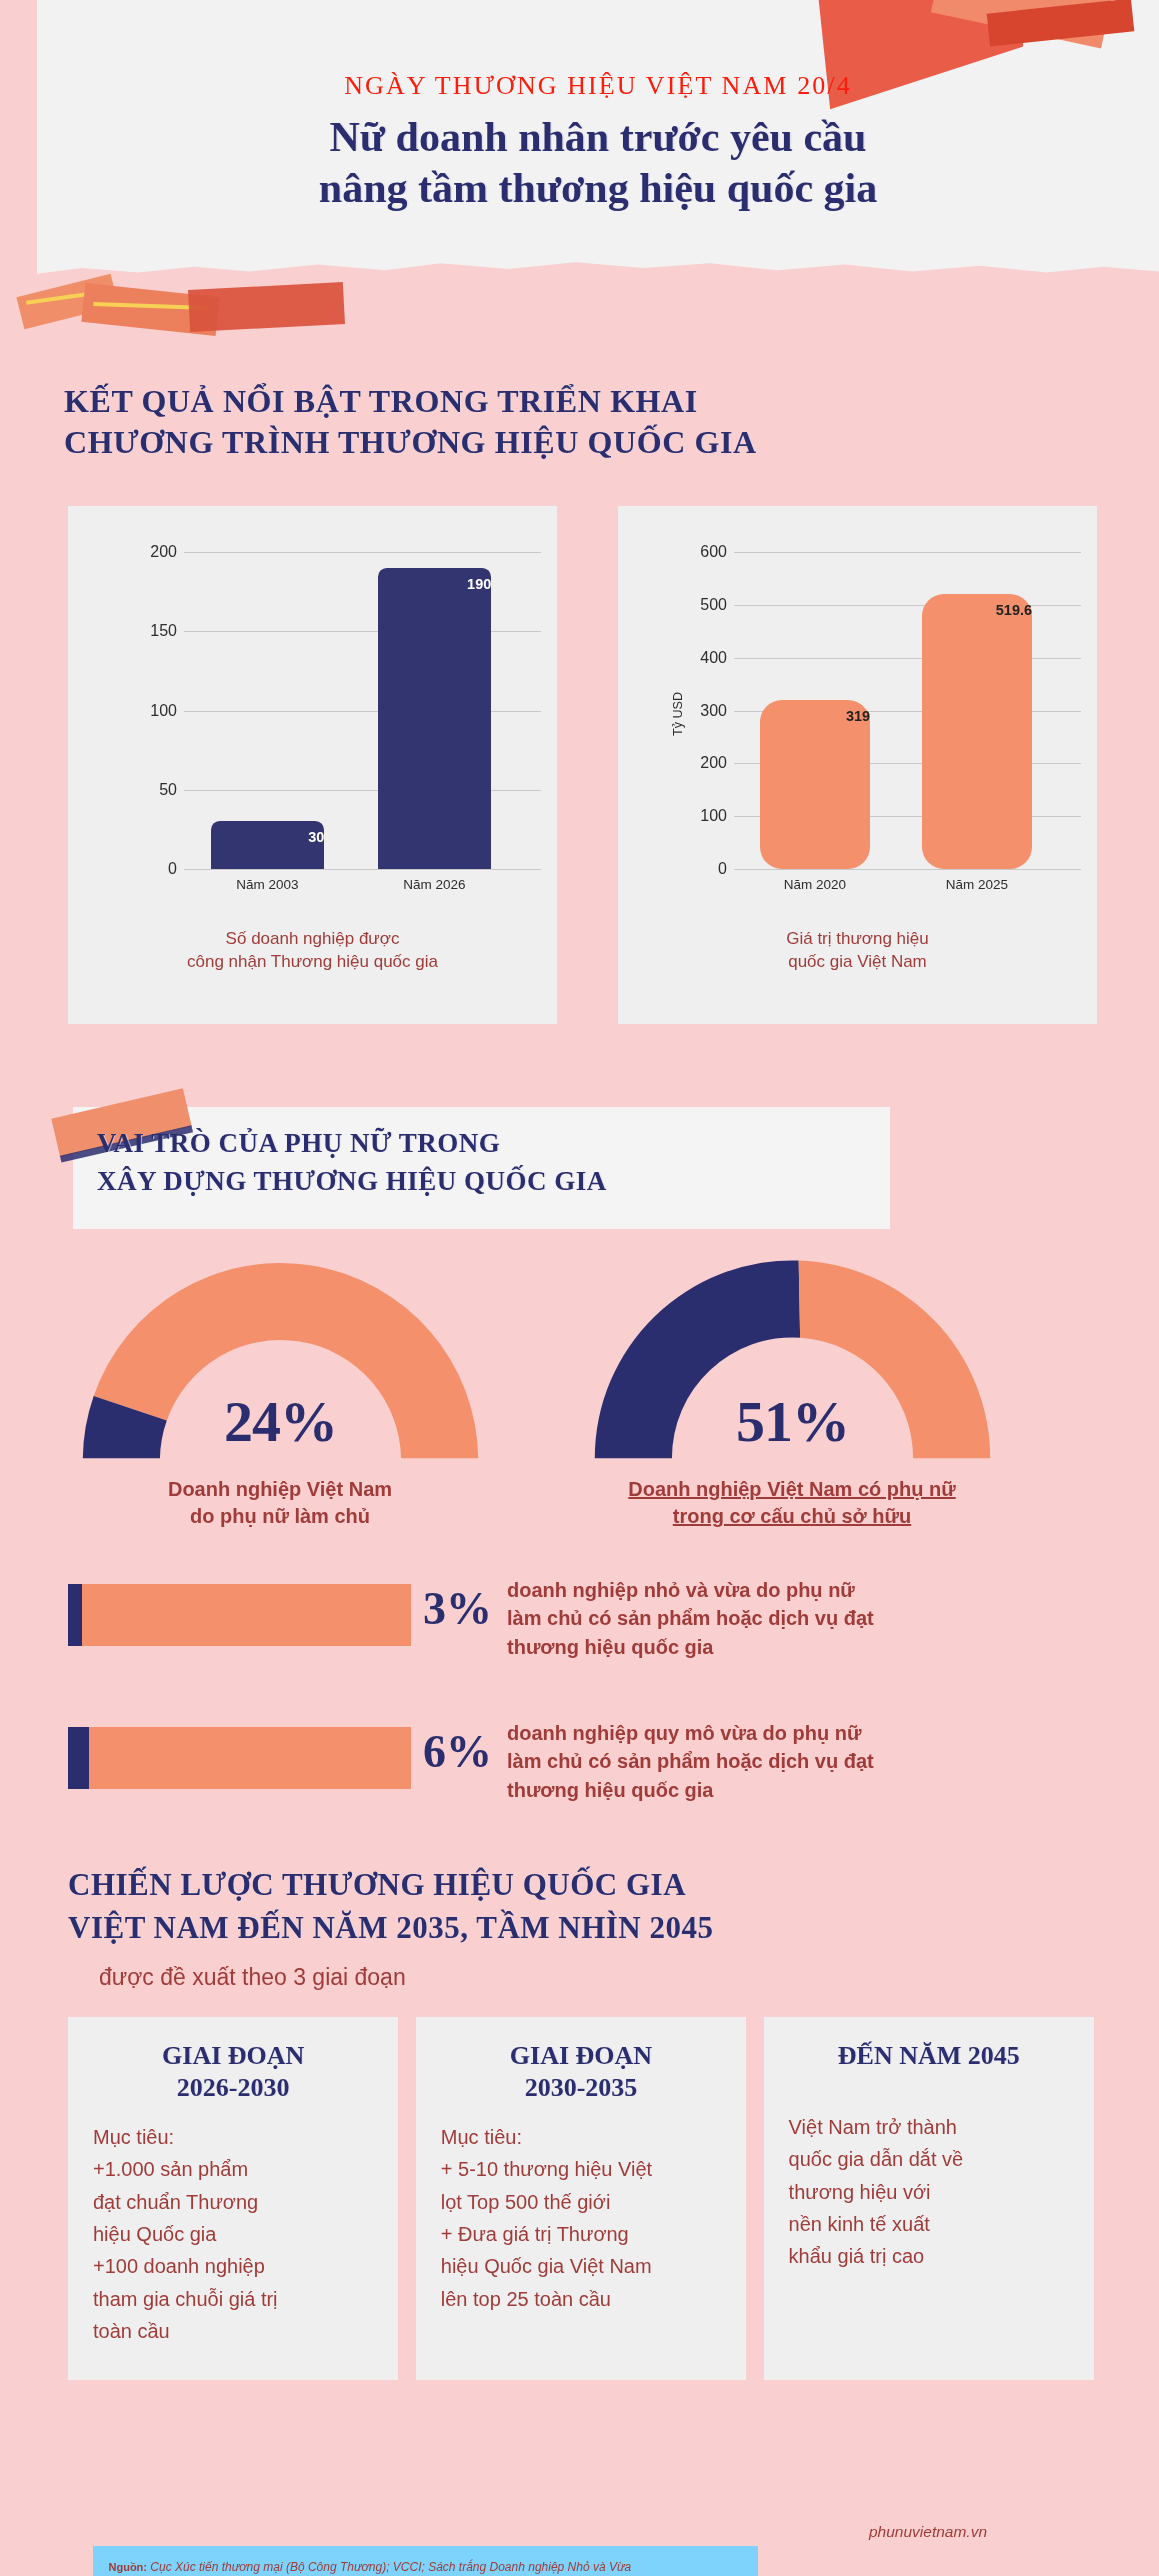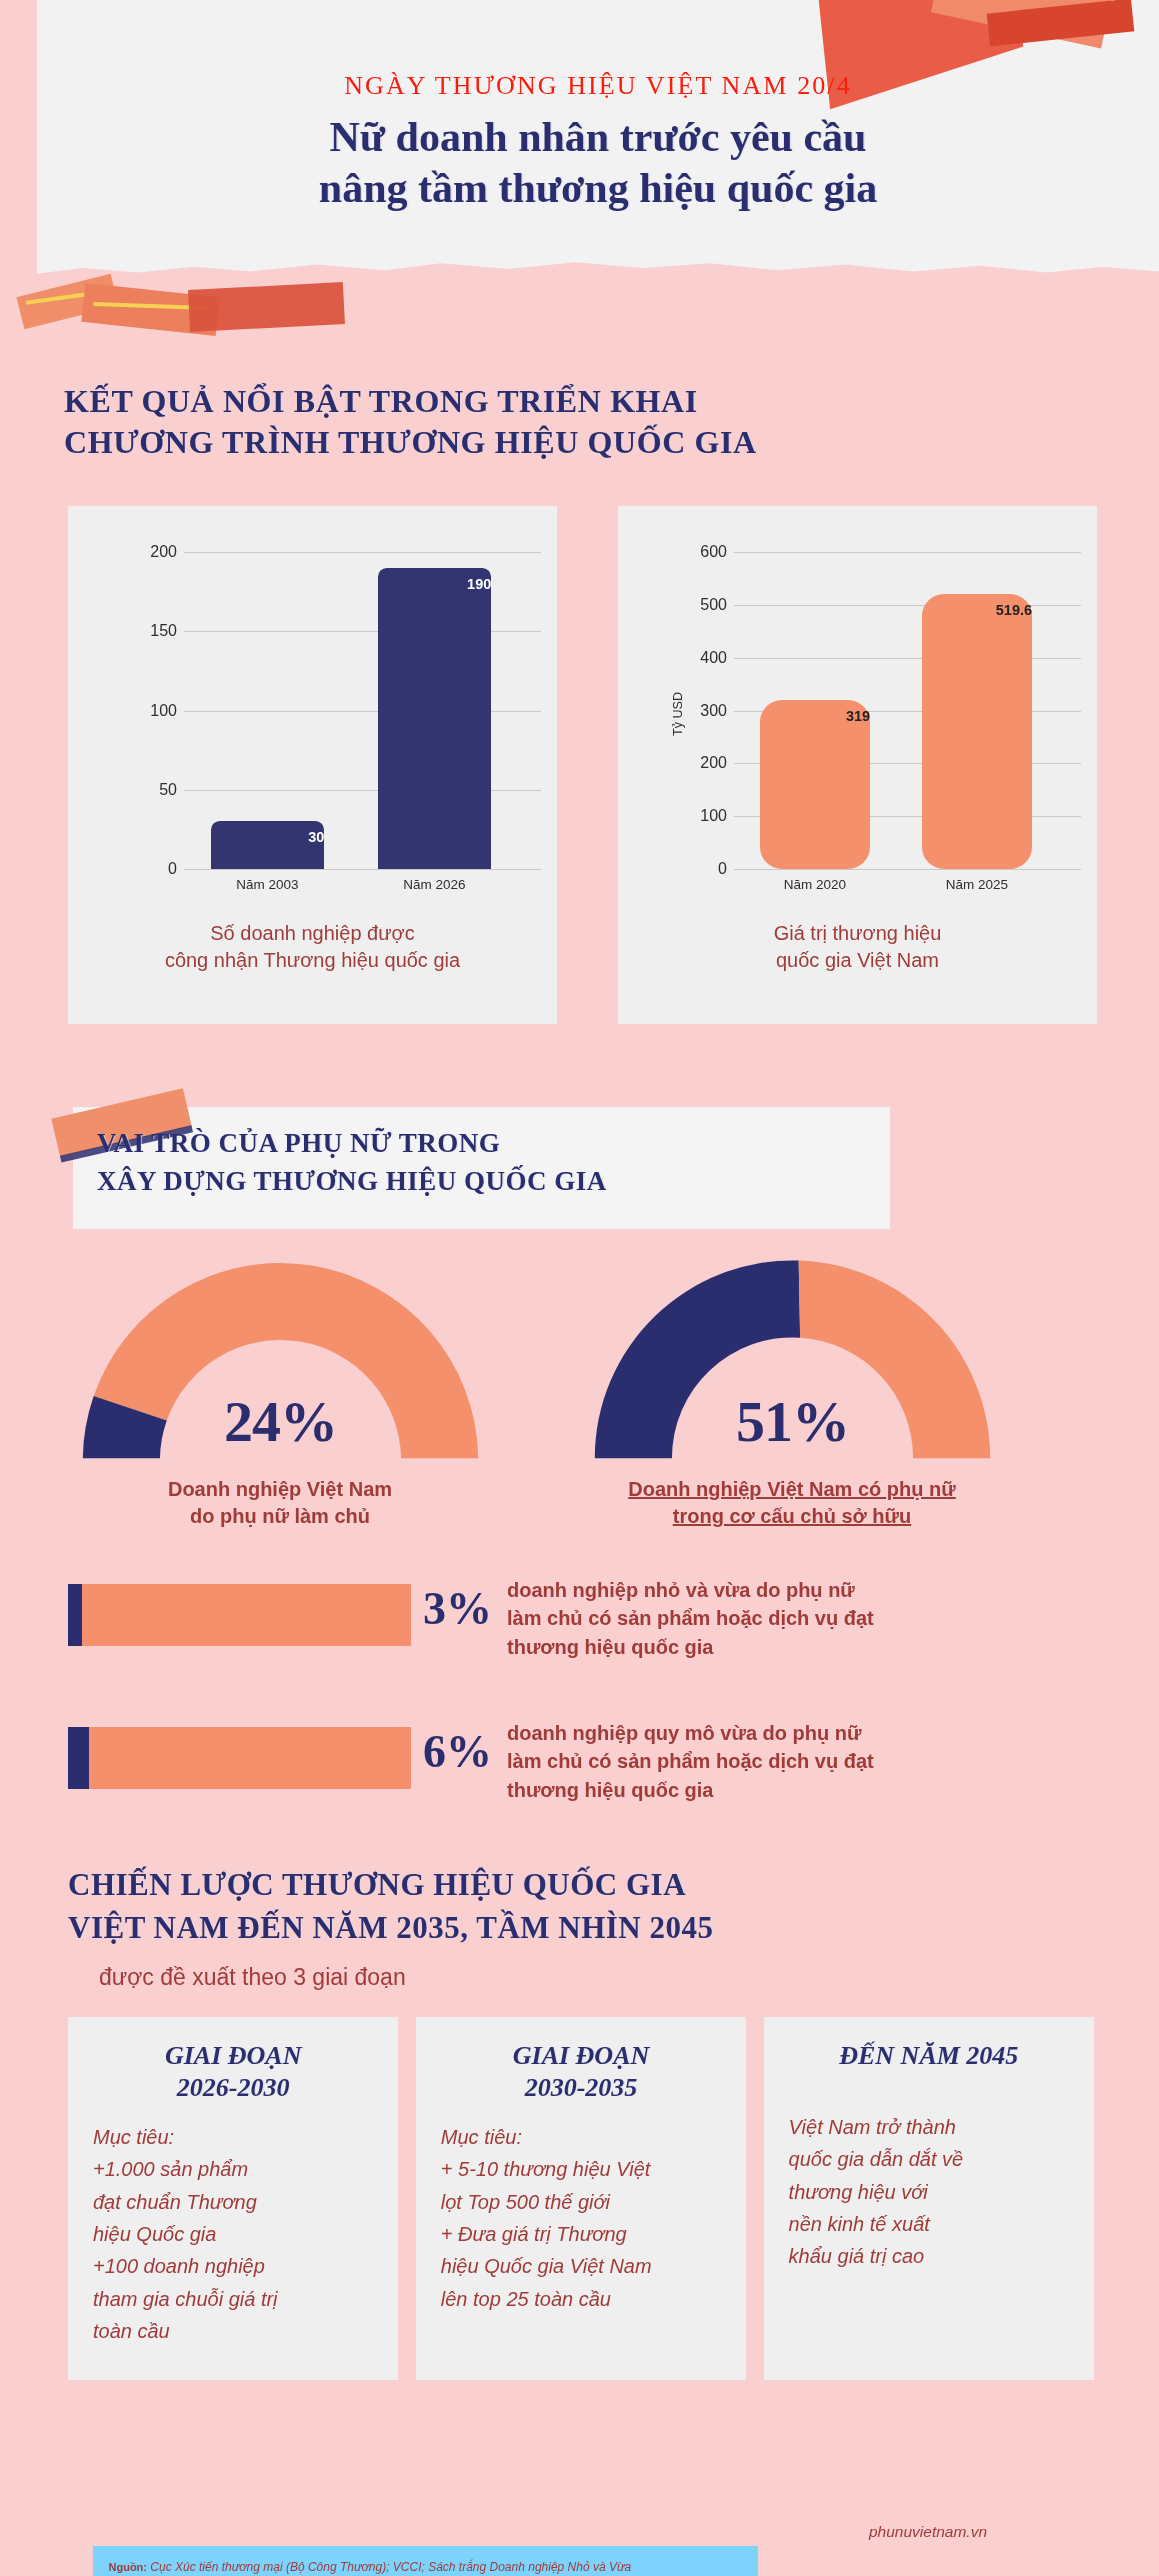--- a/index.html
+++ b/index.html
@@ -200,21 +200,21 @@
     position: absolute;
     left: 60px; top: 50%;
     transform: translate(-50%,-50%) rotate(-90deg);
     font-size: 12.6px; color:#2e2e2e; white-space: nowrap;
   }
   .chart-caption {
     position: absolute;
     left: 0; right: 0; bottom: 50px;
     text-align: center;
     color: #9f3b38;
-    font-size: 20px;
+    font-size: 17px;
     line-height: 1.34;
   }
 
   
   .sec2-band {
     position: absolute;
     left: 73px; top: 1107px;
     width: 817px; height: 122px;
     background: #f4f4f4;
   }
@@ -323,21 +323,20 @@
     color: #9f3b38;
     font-size: 23px;
   }
 
   .phase-cards {
     position: absolute;
     left: 68px; top: 2017px;
     width: 1026px;
     display: flex;
     gap: 17.4px;
-    font-style: italic;
   }
   .phase-card {
     flex: 1;
     background: #efefef;
     padding: 23px 25px 27px 25px;
     min-height: 363px;
   }
   .phase-title {
     color: #2b2e6e;
     font-family: "Liberation Serif", serif;

